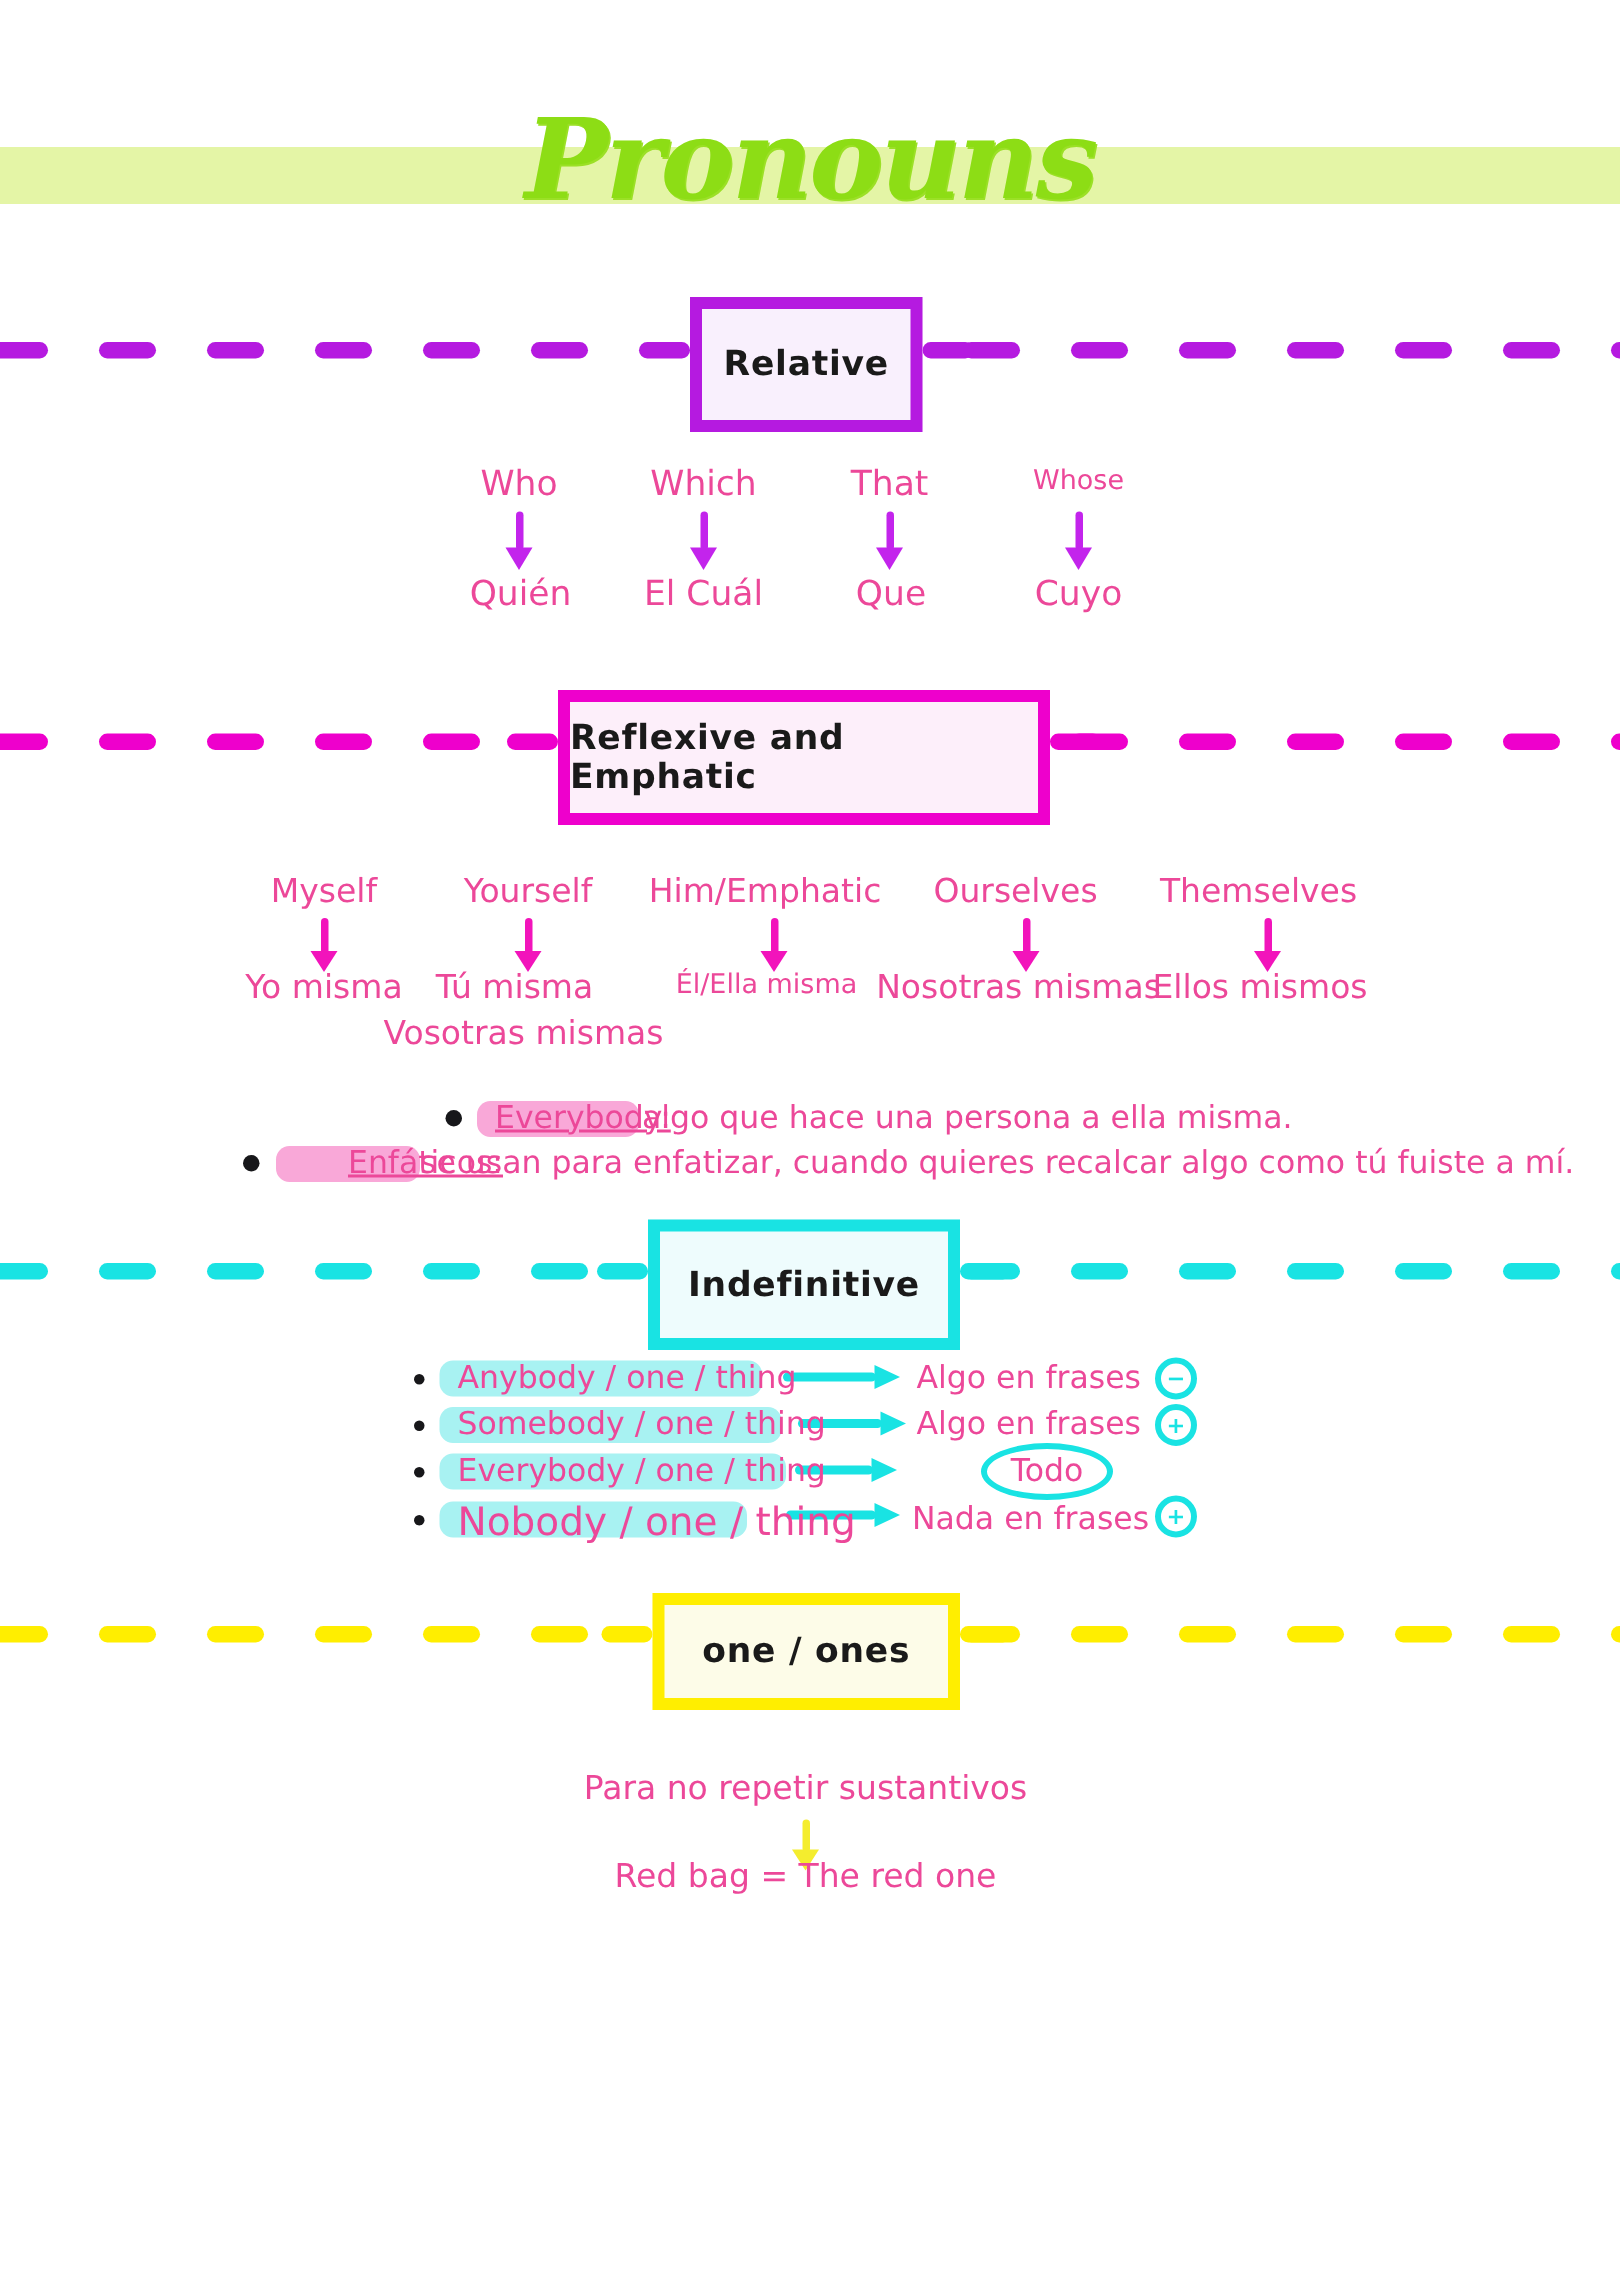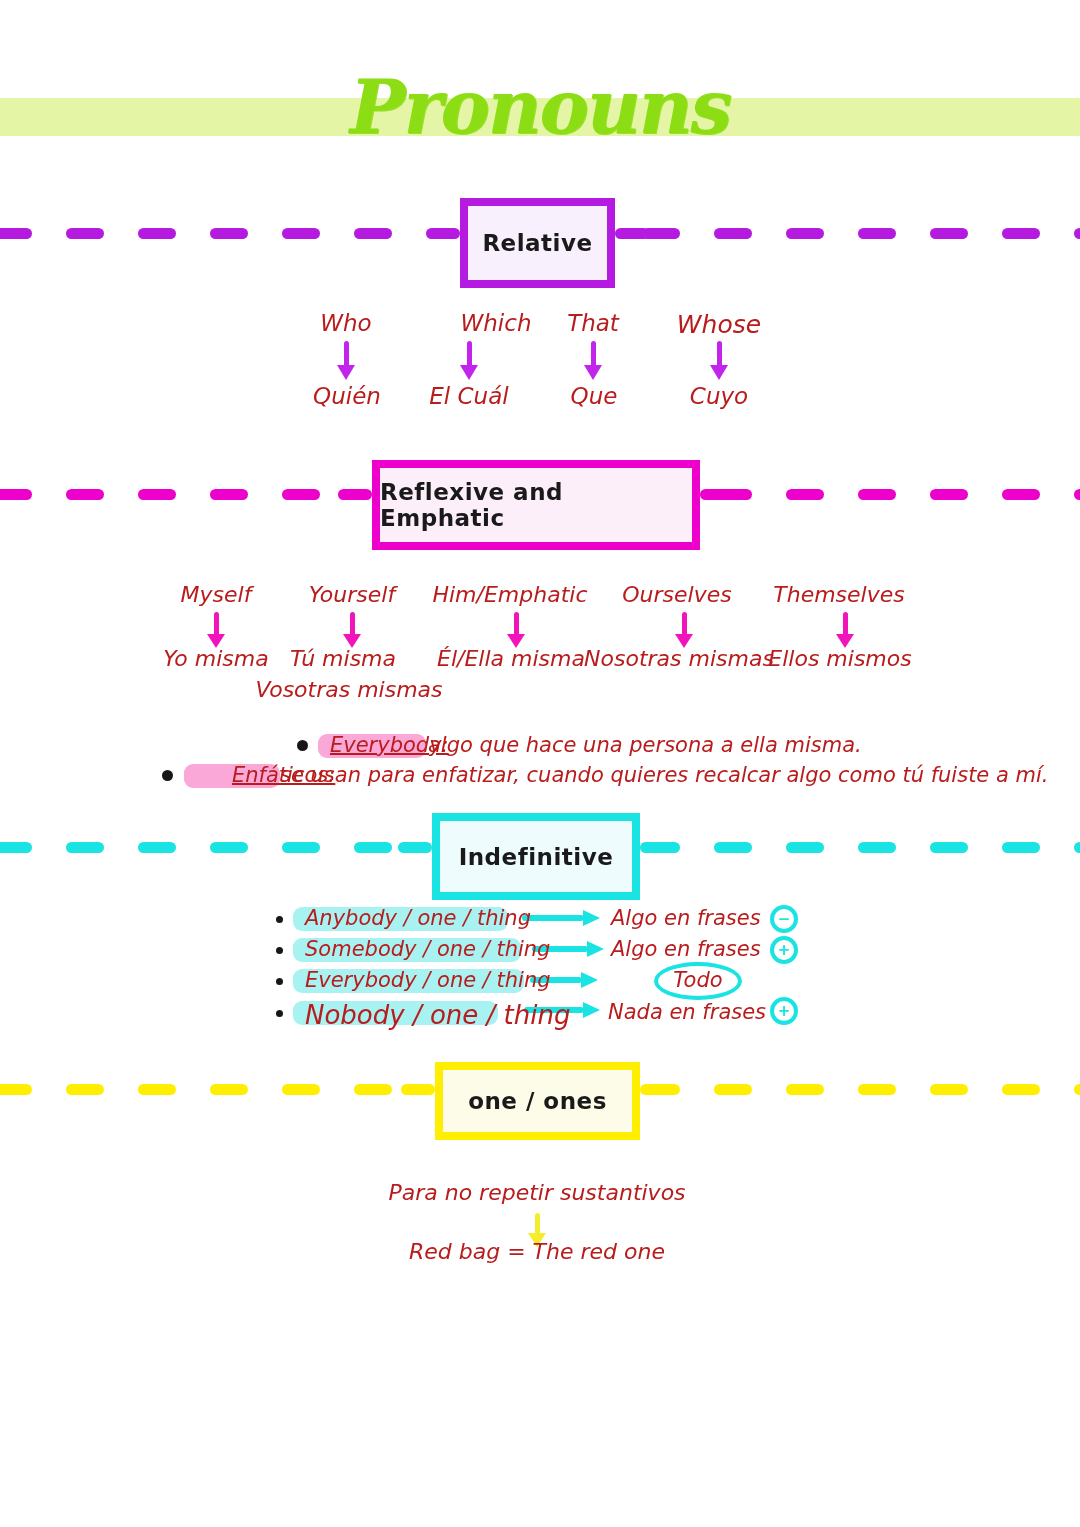--- a/index.html
+++ b/index.html
@@ -67,23 +67,22 @@
     font-weight: bold;
     color: #1a1a1a;
     letter-spacing: 0.5px;
     z-index: 4;
   }
 
   
   .note-text {
     position: absolute;
     font-family: "DejaVu Sans", sans-serif;
-    color: #b91c1c;
+    color: #ec4899;
     white-space: nowrap;
-    font-style: italic;
   }
   .ctr { text-align: center; transform: translateX(-50%); }
 
   
   .darrow {
     position: absolute;
     width: 18px;
     transform: translateX(-50%);
   }
   .darrow .shaft {
@@ -191,35 +190,35 @@
   </div>
 <div class="sec-box" id="box-relative" style="left:460px; top:198px; width:155px; height:90px; border-width:8px; border-color:#b51ae0; background:#f9f0fd; font-size:23px;">Relative</div>
 
 <div class="note-text ctr" style="left:346px; top:310px; font-size:23px;">Who</div>
 <div class="darrow" style="left:346px; top:341px; height:40px;">
   <div class="shaft" style="height:26px; background:#c324ec;"></div>
   <div class="head" style="top:24px; border-top:15px solid #c324ec;"></div>
 </div>
 <div class="note-text ctr" style="left:347px; top:383px; font-size:23px;">Quién</div>
 
-<div class="note-text ctr" style="left:496px; top:310px; font-size:23px;">Which</div>
+<div class="note-text ctr" style="left:469px; top:310px; font-size:23px;">Which</div>
 <div class="darrow" style="left:469px; top:341px; height:40px;">
   <div class="shaft" style="height:26px; background:#c324ec;"></div>
   <div class="head" style="top:24px; border-top:15px solid #c324ec;"></div>
 </div>
 <div class="note-text ctr" style="left:469px; top:383px; font-size:23px;">El Cuál</div>
 
 <div class="note-text ctr" style="left:593px; top:310px; font-size:23px;">That</div>
 <div class="darrow" style="left:593px; top:341px; height:40px;">
   <div class="shaft" style="height:26px; background:#c324ec;"></div>
   <div class="head" style="top:24px; border-top:15px solid #c324ec;"></div>
 </div>
 <div class="note-text ctr" style="left:594px; top:383px; font-size:23px;">Que</div>
 
-<div class="note-text ctr" style="left:719px; top:310px; font-size:25px;">Whose</div>
+<div class="note-text ctr" style="left:719px; top:310px; font-size:18px;">Whose</div>
 <div class="darrow" style="left:719px; top:341px; height:40px;">
   <div class="shaft" style="height:26px; background:#c324ec;"></div>
   <div class="head" style="top:24px; border-top:15px solid #c324ec;"></div>
 </div>
 <div class="note-text ctr" style="left:719px; top:383px; font-size:23px;">Cuyo</div>
 
 <div class="dash-line" id="dash-reflexive" style="top: 489px;">
     <div class="seg" style="left: -6px; width: 38px; background: rgb(238, 0, 204);"></div>
     <div class="seg" style="left: 66px; width: 38px; background: rgb(238, 0, 204);"></div>
     <div class="seg" style="left: 138px; width: 38px; background: rgb(238, 0, 204);"></div>
@@ -249,21 +248,21 @@
   <div class="head" style="top:22px; border-top:14px solid #f214bb;"></div>
 </div>
 <div class="note-text ctr" style="left:343px; top:646px; font-size:22px;">Tú misma</div>
 <div class="note-text ctr" style="left:349px; top:677px; font-size:22px;">Vosotras mismas</div>
 
 <div class="note-text ctr" style="left:510px; top:582px; font-size:22px;">Him/Emphatic</div>
 <div class="darrow" style="left:516px; top:612px; height:38px;">
   <div class="shaft" style="height:24px; background:#f214bb;"></div>
   <div class="head" style="top:22px; border-top:14px solid #f214bb;"></div>
 </div>
-<div class="note-text ctr" style="left:511px; top:646px; font-size:22px;">Él/Ella misma</div>
+<div class="note-text ctr" style="left:511px; top:646px; font-size:18px;">Él/Ella misma</div>
 
 <div class="note-text ctr" style="left:677px; top:582px; font-size:22px;">Ourselves</div>
 <div class="darrow" style="left:684px; top:612px; height:38px;">
   <div class="shaft" style="height:24px; background:#f214bb;"></div>
   <div class="head" style="top:22px; border-top:14px solid #f214bb;"></div>
 </div>
 <div class="note-text ctr" style="left:679px; top:646px; font-size:22px;">Nosotras mismas</div>
 
 <div class="note-text ctr" style="left:839px; top:582px; font-size:22px;">Themselves</div>
 <div class="darrow" style="left:845px; top:612px; height:38px;">

